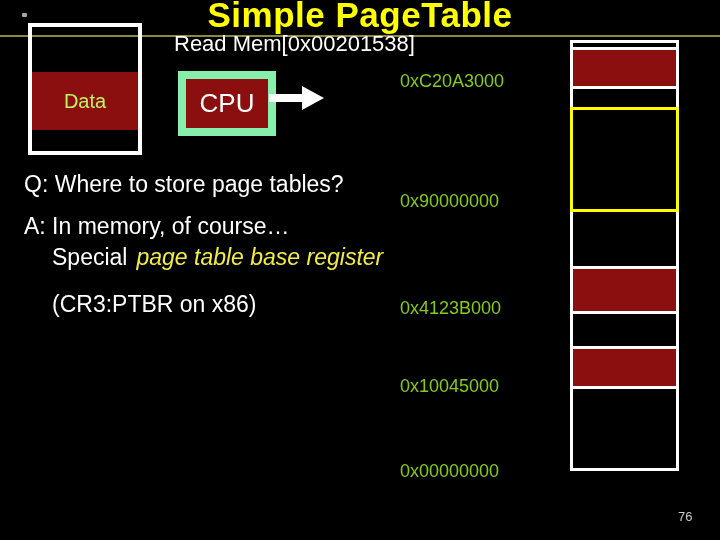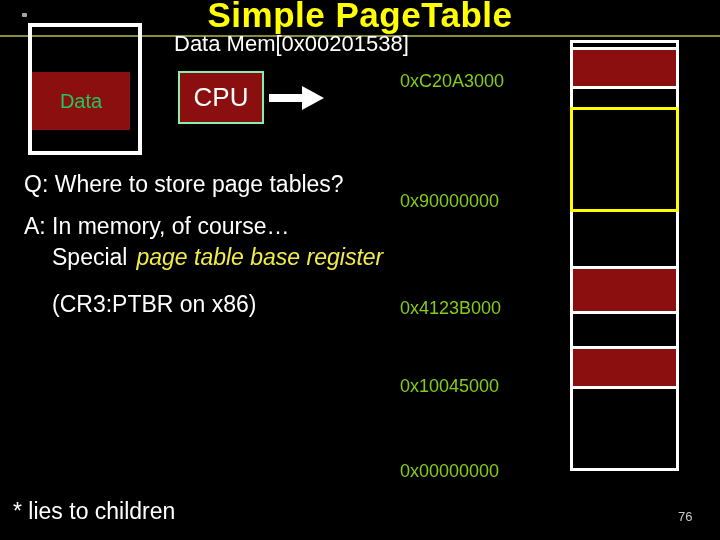--- a/index.html
+++ b/index.html
@@ -13,27 +13,27 @@
     left:0;top:-5px;width:720px;text-align:center;
     font-size:35px;line-height:40px;font-weight:bold;color:#ffff00;
     letter-spacing:0.5px;z-index:2;white-space:nowrap;
   }
   .subtitle{left:174px;top:33px;font-size:22px;line-height:22px;color:#fff;z-index:2;white-space:nowrap;}
   .stray{left:22px;top:13px;width:5px;height:4px;background:#cfcfcf;opacity:.8;border-radius:1px;z-index:2;}
 
   
   .left-frame{left:28px;top:23px;width:106px;height:124px;border:4px solid #fff;background:transparent;z-index:1;}
   .data-block{
-    position:absolute;left:0;top:45px;width:98px;height:58px;background:#8c0f0f;
-    display:flex;align-items:center;justify-content:center;font-size:20px;color:#22c55e;
+    position:absolute;left:0;top:45px;width:106px;height:58px;background:#8c0f0f;
+    display:flex;align-items:center;justify-content:center;font-size:20px;color:#bef264;
   }
 
   
   .cpu{
-    left:178px;top:71px;width:82px;height:49px;border:2px solid #86efac;background:#8c0f0f;
+    left:178px;top:71px;width:82px;height:49px;border:8px solid #86efac;background:#8c0f0f;
     display:flex;align-items:center;justify-content:center;font-size:26px;color:#fff;z-index:1;
   }
   .arrow{left:269px;top:86px;z-index:1;}
   .mmu{
     left:328px;top:78px;width:80px;height:36px;border:4px solid #ffff00;background:#000;
     display:flex;align-items:center;justify-content:center;font-size:26px;color:#fff;z-index:1;
   }
 
   
   .qline{position:absolute;font-size:23px;line-height:26px;color:#fff;white-space:nowrap;z-index:1;}
@@ -72,21 +72,21 @@
 </style>
 </head>
 <body>
 
 <div class="stage">
 
   <div class="abs rule"></div>
   <div class="abs stray"></div>
 
   <div class="abs title">Simple PageTable</div>
-  <div class="abs subtitle">Data Mem[0x00201538]</div>
+  <div class="abs subtitle">Read Mem[0x00201538]</div>
 
   <div class="abs left-frame">
     <div class="data-block">
       <span>Data</span>
     </div>
   </div>
 
   <div class="abs cpu">
     <span>CPU</span>
   </div>
@@ -110,16 +110,15 @@
     <div class="mem-red r2"></div>
     <div class="mem-red r3"></div>
   </div>
 
   <div class="addr a1">0xC20A3000</div>
   <div class="addr a2">0x90000000</div>
   <div class="addr a3">0x4123B000</div>
   <div class="addr a4">0x10045000</div>
   <div class="addr a5">0x00000000</div>
 
-  <div class="abs footnote">* lies to children</div>
   <div class="abs pagenum">76</div>
 
 </div>
 
 </body></html>

